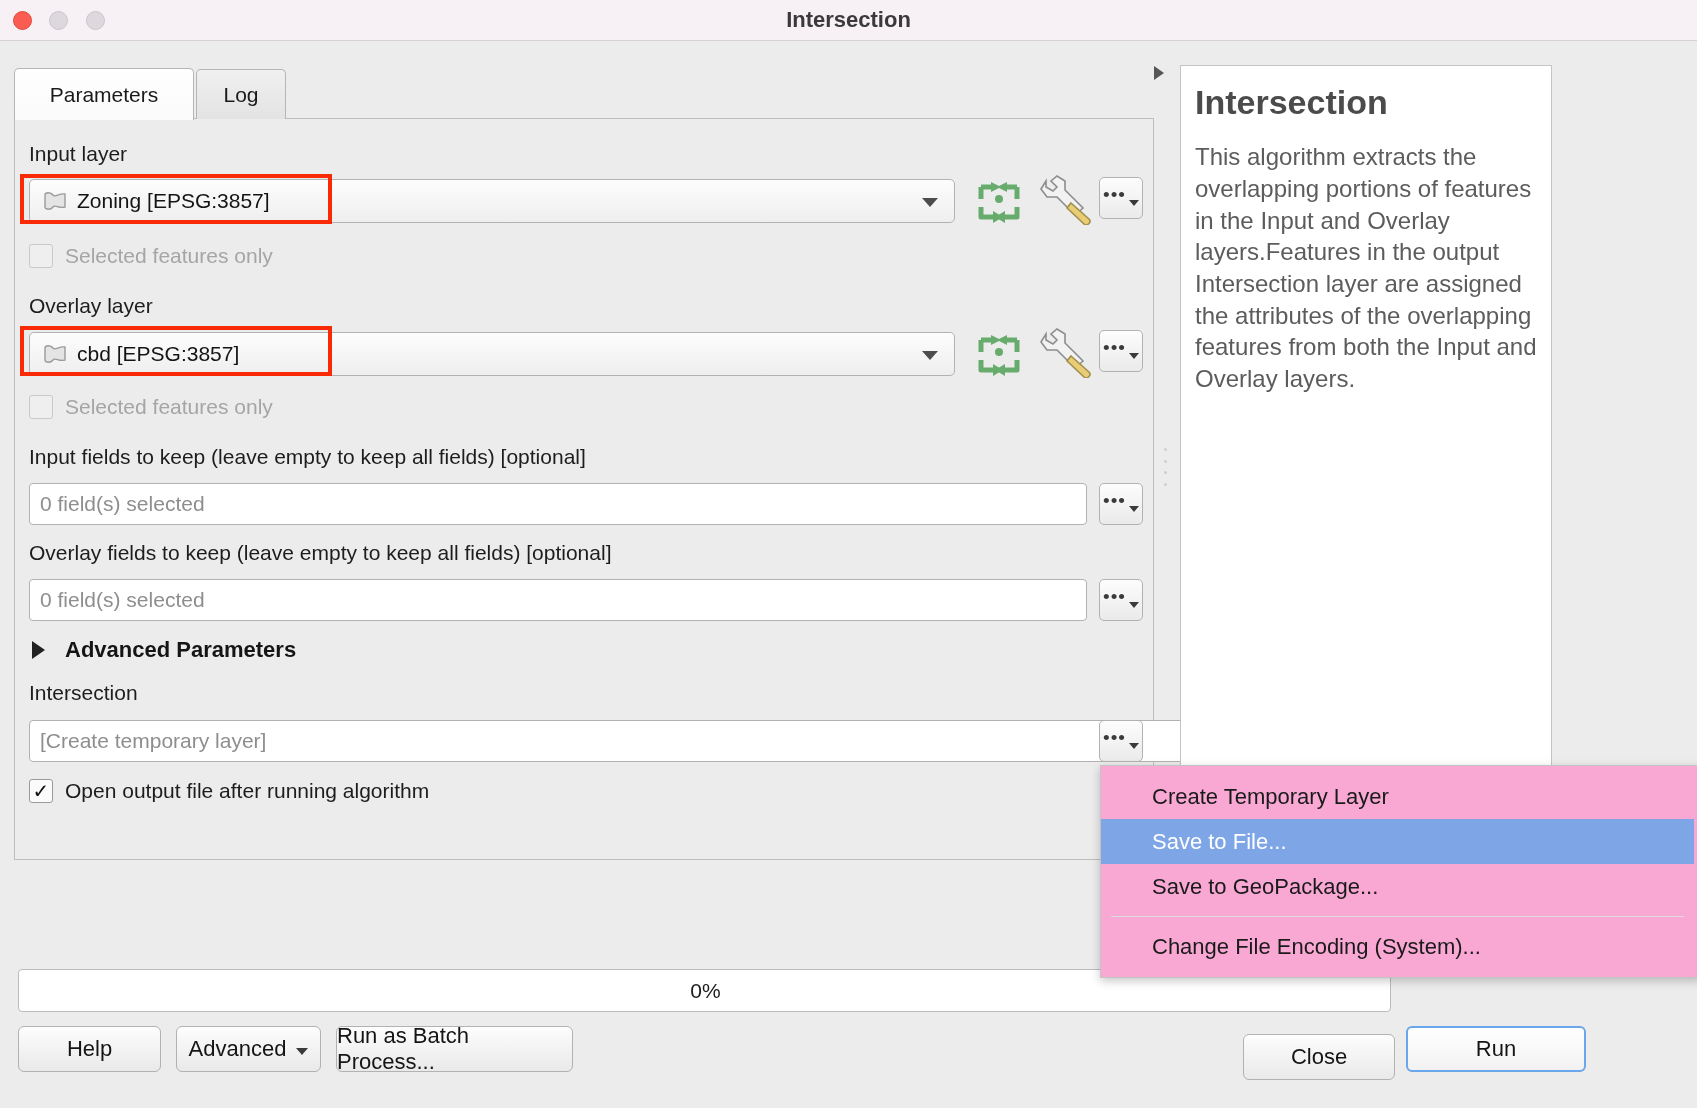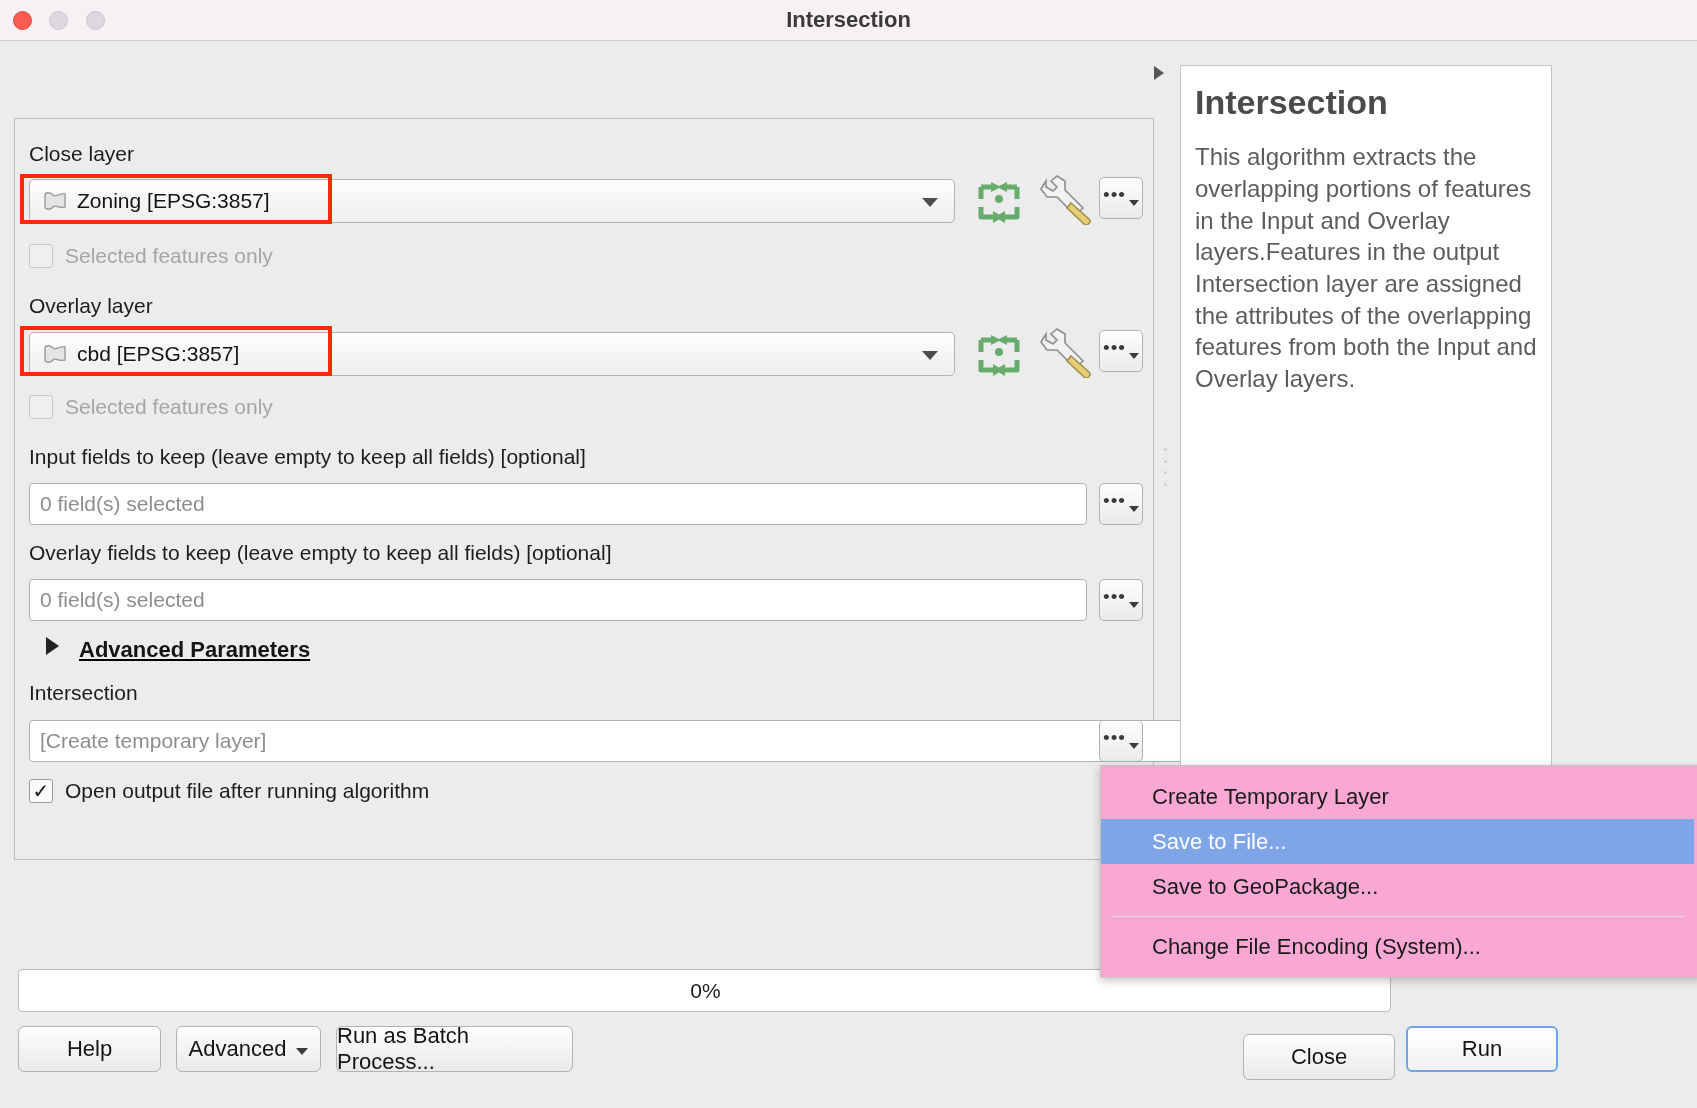--- a/index.html
+++ b/index.html
@@ -362,25 +362,33 @@
 
 <div id="window">
 
   <div id="titlebar">
     <div class="traffic" id="tl-close"></div>
     <div class="traffic" id="tl-min"></div>
     <div class="traffic" id="tl-max"></div>
     <div class="title">Intersection</div>
   </div>
 
+  <div id="tabbar">
+    <div class="tab active" style="width:180px;">
+      <span>Parameters</span>
+    </div>
+    <div class="tab inactive" style="left:182px;width:90px;">
+      <span>Log</span>
+    </div>
+  </div>
 
   <div id="paramPanel">
     <div id="paramInner">
 
-      <div class="field-label" style="left:14px; top:23px;">Close layer</div>
+      <div class="field-label" style="left:14px; top:23px;">Input layer</div>
 
       <div class="combo" style="left:14px; top:60px; width:926px;">
         <span class="layer-icon">
           <svg width="26" height="20" viewBox="0 0 26 20">
             <path d="M3 4 C3 1, 9 1, 11 4 C13 7, 17 2, 23 3 L23 16 C17 18, 13 13, 11 16 C9 19, 3 19, 3 16 Z" fill="#e4e4e4" stroke="#9b9b9b" stroke-width="1.4"></path>
           </svg>
         </span>
         <span>Zoning [EPSG:3857]</span>
         <span class="arrow"></span>
       </div>
@@ -474,21 +482,21 @@
         <span class="dcaret"></span>
       </div>
 
       <div class="field-label" style="left:14px; top:422px;">Overlay fields to keep (leave empty to keep all fields) [optional]</div>
       <div class="lineedit" style="left:14px; top:460px; width:1058px;">0 field(s) selected</div>
       <div class="dotsbtn" style="left:1084px; top:460px;">
         <span class="dots">•••</span>
         <span class="dcaret"></span>
       </div>
 
-      <div style="position:absolute; left:31px; top:518px; display:flex; text-decoration:underline;">
+      <div style="position:absolute; left:17px; top:518px; display:flex; align-items:center;">
         <span style="width:0;height:0;border-top:9px solid transparent;border-bottom:9px solid transparent;border-left:13px solid #222;margin-right:20px;"></span>
         <span style="font-size:22px;font-weight:bold;color:#151515;">Advanced Parameters</span>
       </div>
 
       <div class="field-label" style="left:14px; top:562px;">Intersection</div>
       <div class="lineedit" style="left:14px; top:601px; width:1156px;">[Create temporary layer]</div>
       <div class="dotsbtn" style="left:1084px; top:601px;">
         <span class="dots">•••</span>
         <span class="dcaret"></span>
       </div>
@@ -528,21 +536,21 @@
   </div>
 
   <div class="btn" style="left:336px; top:1026px; width:237px;">
     <span>Run as Batch Process...</span>
   </div>
 
   <div class="btn" style="left:1243px; top:1026px; width:152px;margin-top:8px;">
     <span>Close</span>
   </div>
 
-  <div class="btn" id="btnRun" style="left:1406px; top:1026px; width:152px;">
+  <div class="btn" id="btnRun" style="left:1406px; top:1026px; width:180px;">
     <span>Run</span>
   </div>
 
   <div id="ctxmenu">
     <div class="mitem">
       <span>Create Temporary Layer</span>
     </div>
     <div class="mitem sel">
       <span>Save to File...</span>
     </div>

